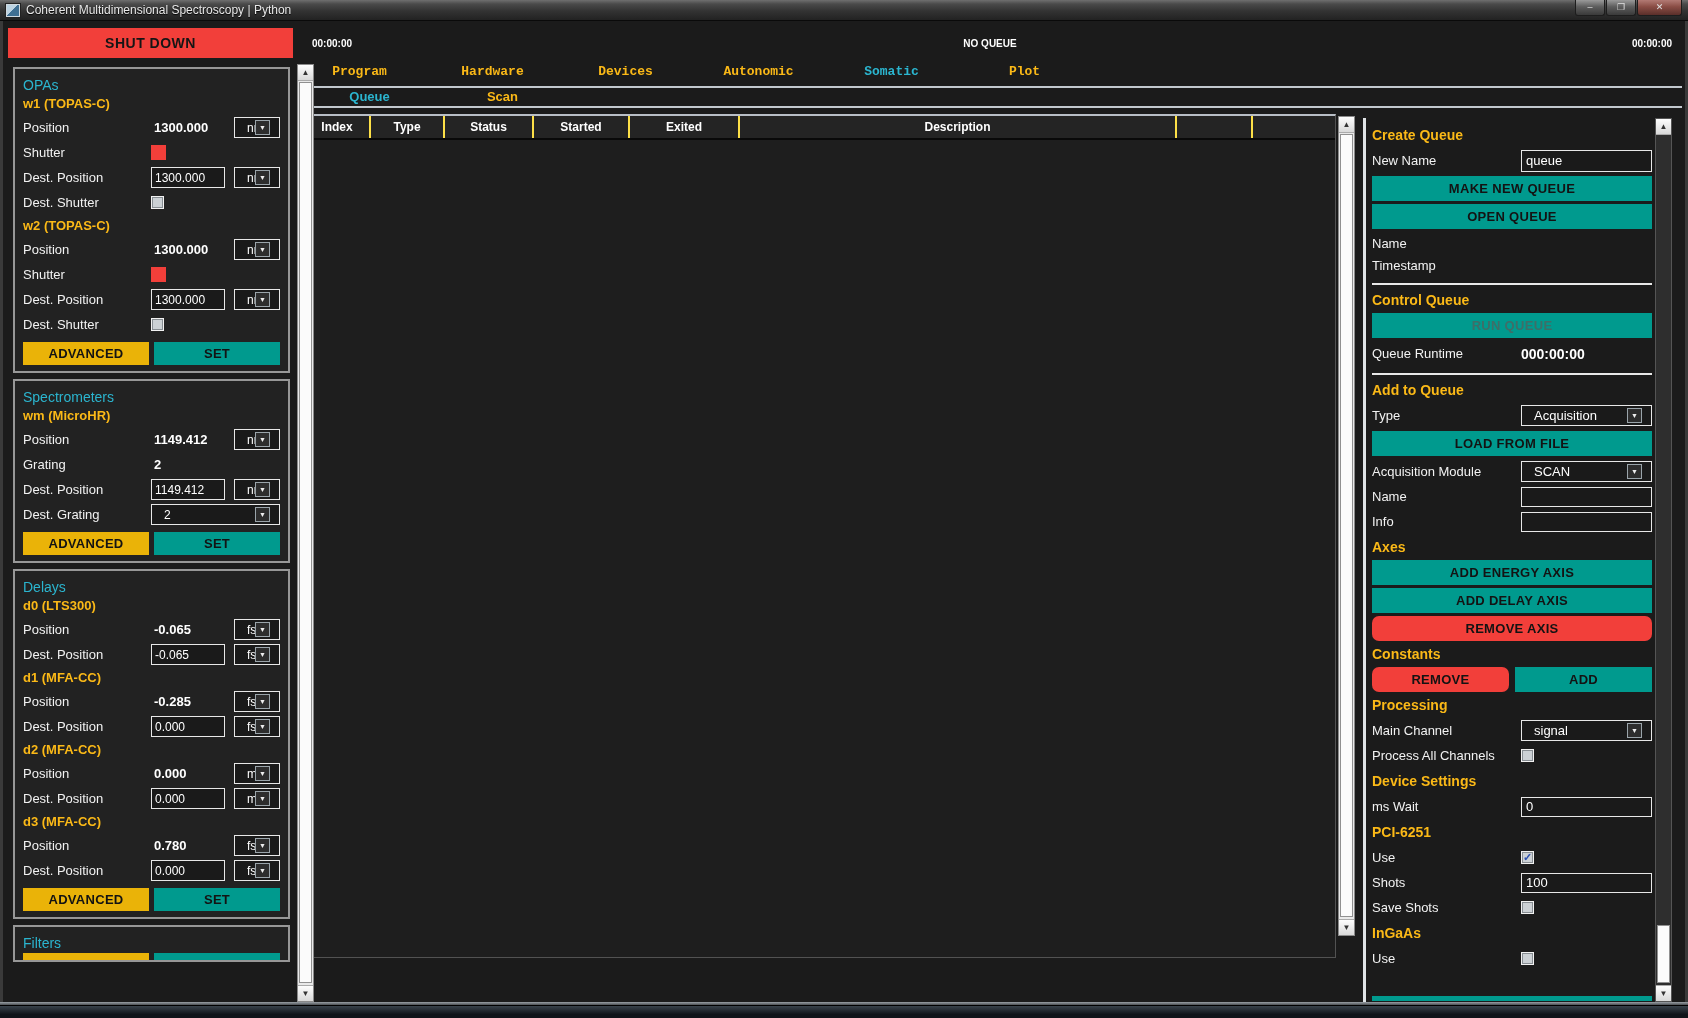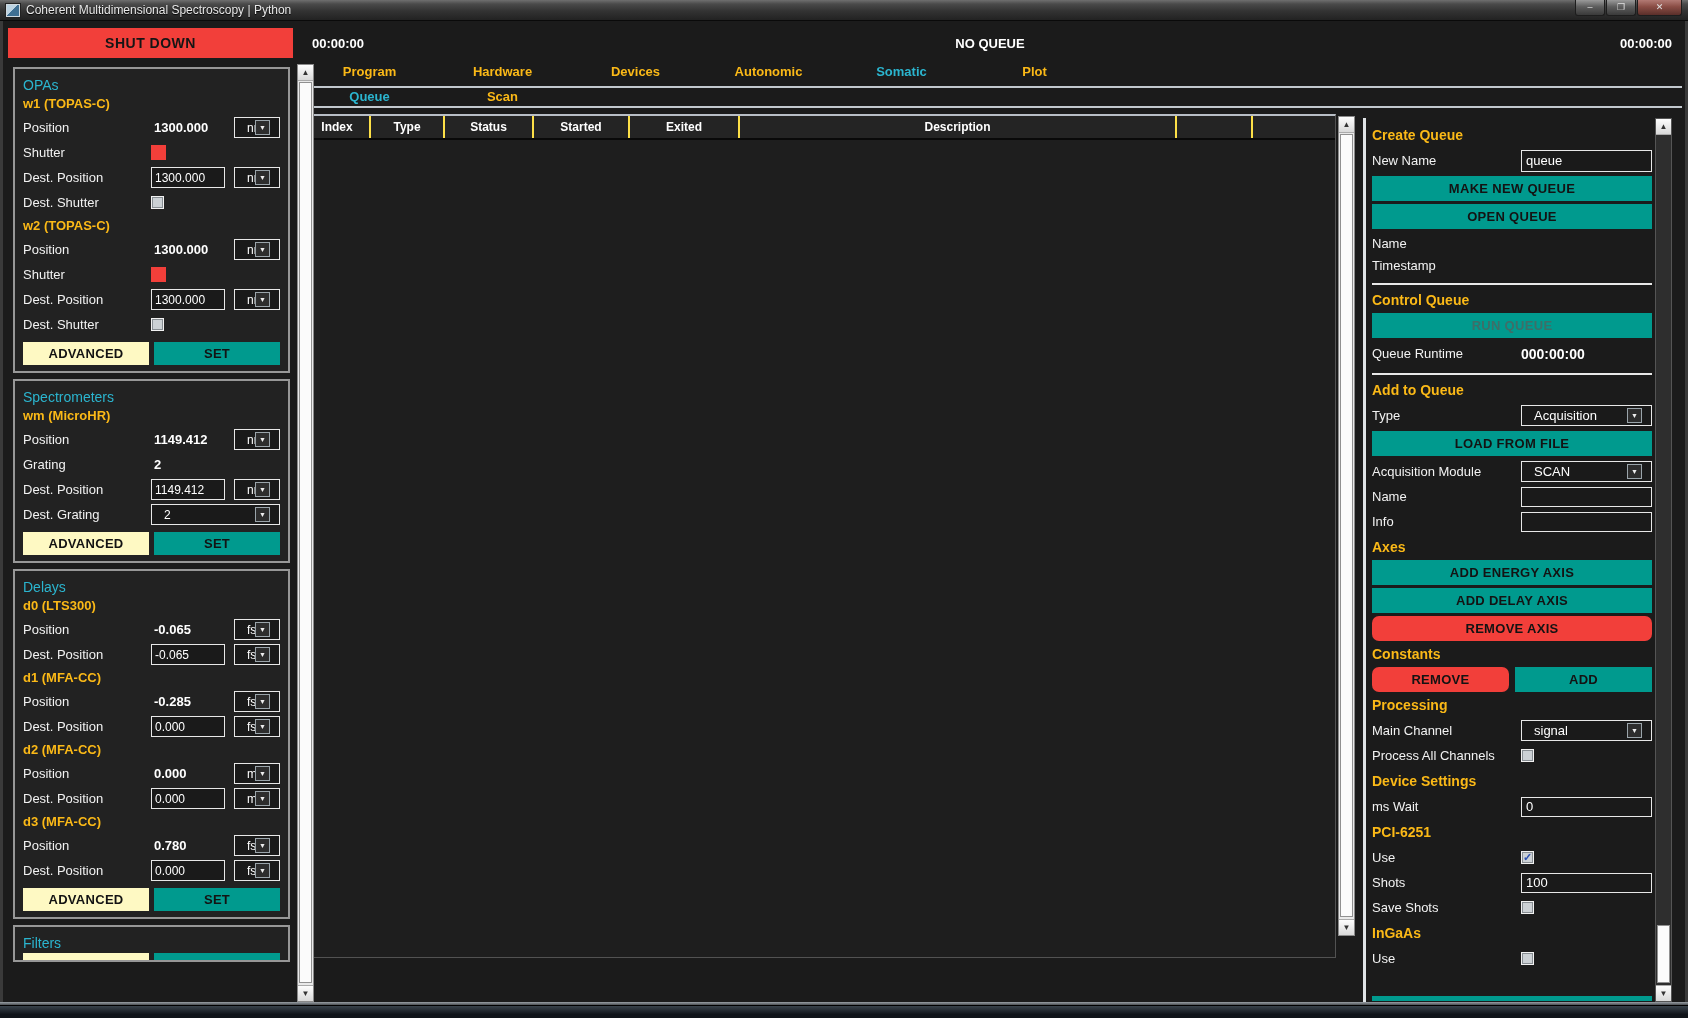--- a/index.html
+++ b/index.html
@@ -23,26 +23,26 @@
     display:flex;align-items:center;justify-content:center;line-height:1;}
   .wbtn.close{width:45px;background:linear-gradient(#b27a74,#8a4d45 45%,#5a2f2a);}
   .winborder-b{position:absolute;left:0;top:1002px;width:1688px;height:3px;background:linear-gradient(#9aa0a6,#4a4e52);}
   .winborder-l{position:absolute;left:0;top:21px;width:3px;height:981px;background:#3a3a3a;}
   .winborder-r{position:absolute;right:0;top:21px;width:3px;height:981px;background:#3a3a3a;}
 
   
   .shutdown-btn{position:absolute;left:8px;top:28px;width:285px;height:30px;background:#f23f3a;
     color:#151515;font-weight:bold;font-size:14px;display:flex;align-items:center;justify-content:center;letter-spacing:.5px;}
   .topstrip{position:absolute;left:296px;right:4px;top:28px;height:30px;display:flex;align-items:center;
-    color:#fff;font-weight:bold;font-size:13px;}
+    color:#fff;font-weight:bold;font-size:10px;}
   .ts-center{position:absolute;left:0;right:0;text-align:center;pointer-events:none;}
   .ts-left{margin-left:16px;} .ts-right{margin-left:auto;margin-right:12px;}
 
   
-  .tabsbar{position:absolute;left:303px;top:60px;height:24px;display:flex;}
+  .tabsbar{position:absolute;left:293px;top:60px;height:24px;display:flex;font-family:Liberation Mono, monospace;}
   .mtab{width:133px;text-align:center;line-height:24px;font-weight:bold;font-size:13px;color:#fbb917;}
   .mtab.active{color:#2bb5cf;}
   .sep{position:absolute;left:308px;width:1374px;height:2px;background:#c2c8ce;}
   .sep.s1{top:86px;} .sep.s2{top:106px;}
   .subtabs{position:absolute;left:303px;top:88px;height:17px;display:flex;}
   .stab{width:133px;text-align:center;line-height:17px;font-weight:bold;font-size:13px;color:#fbb917;}
   .stab.active{color:#2bb5cf;}
 
   
   .qtable{position:absolute;left:304px;top:114px;width:1032px;height:844px;background:#1e1e1e;
@@ -85,21 +85,21 @@
     display:flex;align-items:center;justify-content:center;flex:none;}
   .unit{width:46px;margin-left:auto;flex:none;}
   .combo.wide{flex:1;margin-left:0;}
   .shutter{width:15px;height:15px;background:#f23f3a;}
   .checkbox{width:13px;height:13px;background:#ccd1d5;border:1px solid #f2f2f2;
     box-shadow:inset 0 0 0 1px #878d92;font-size:11px;line-height:11px;text-align:center;
     color:#2b4fae;font-weight:bold;}
   .btnrow{display:flex;gap:5px;margin-top:5px;}
   .btn{height:23px;flex:1;font-weight:bold;font-size:13px;color:#131313;
     display:flex;align-items:center;justify-content:center;letter-spacing:.3px;}
-  .yellow{background:#fef9c3;} .teal{background:#009a8e;} .red{background:#f23f3a;border-radius:7px;}
+  .yellow{background:#eab308;} .teal{background:#009a8e;} .red{background:#f23f3a;border-radius:7px;}
 
   
   .vdiv{position:absolute;left:1363px;top:118px;width:3px;height:884px;background:#dfe3e6;}
   .rp{position:absolute;left:1372px;top:118px;width:280px;height:884px;overflow:hidden;padding-top:4px;}
   .rp .hdr{color:#fbb917;font-weight:bold;font-size:14px;margin:5px 0 3px;height:18px;}
   .rrow{display:flex;align-items:center;height:25px;}
   .rlbl{flex:1;color:#f2f2f2;font-size:13px;}
   .rctl{width:131px;display:flex;align-items:center;}
   .rinp{width:131px;height:20px;background:#1a1a1a;border:1px solid #e8e8e8;color:#fff;
     font-size:13px;padding:0 4px;font-family:inherit;}

